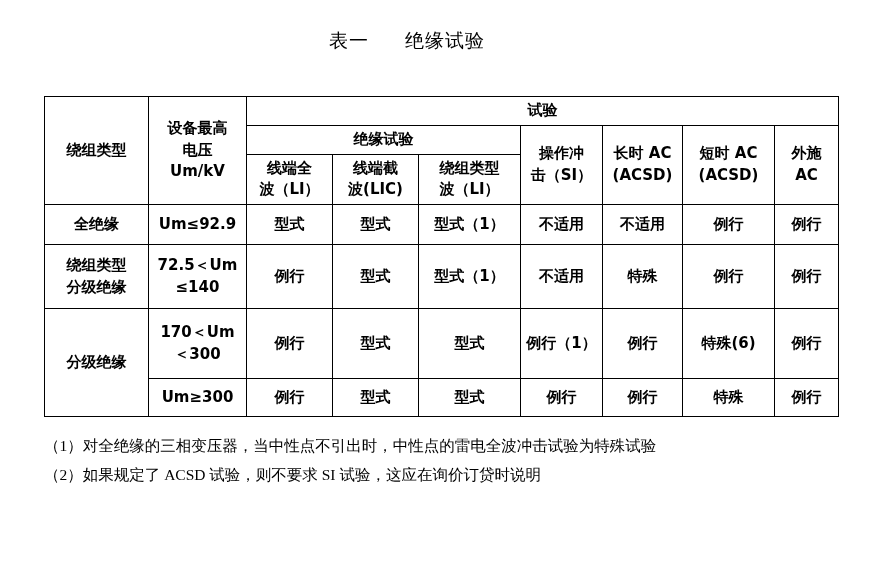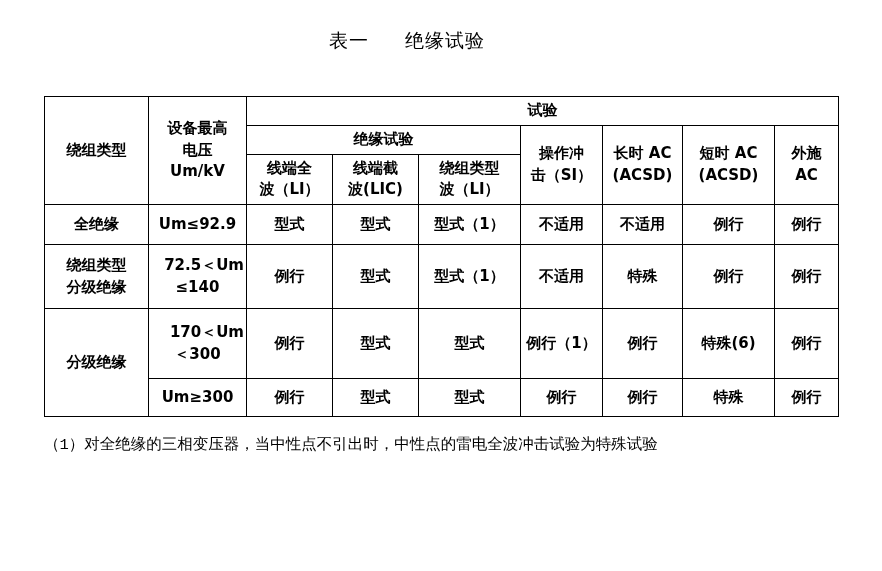--- a/index.html
+++ b/index.html
@@ -55,28 +55,28 @@
     font-size: 16px;
   }
   .rowtype {
     font-size: 16px;
   }
   .cell-sm {
     font-size: 15px;
   }
   .notes {
     margin: 14px 44px 8px 44px;
-    font-family: Liberation Mono, monospace;
+    font-family: Liberation Serif, serif;
     font-size: 15.5px;
     line-height: 1.9;
   }
   .notes div {
     white-space: nowrap;
   }
-  .nowrap { white-space: nowrap; text-align: right; }
+  .nowrap { white-space: nowrap; }
 </style>
 </head>
 <body>
 
 <div class="page">
 
   <div class="doc-title">
     <span>表一</span><span class="gap"></span><span>绝缘试验</span>
   </div>
 
@@ -191,15 +191,16 @@
           <td class="cell-sm">例行</td>
           <td class="cell-sm">特殊</td>
           <td class="cell-sm">例行</td>
         </tr>
       </tbody>
     </table>
   </div>
 
   <div class="notes">
     <div>（1）对全绝缘的三相变压器，当中性点不引出时，中性点的雷电全波冲击试验为特殊试验</div>
+    <div>（2）如果规定了 ACSD 试验，则不要求 SI 试验，这应在询价订贷时说明</div>
   </div>
 
 </div>
 
 </body></html>

